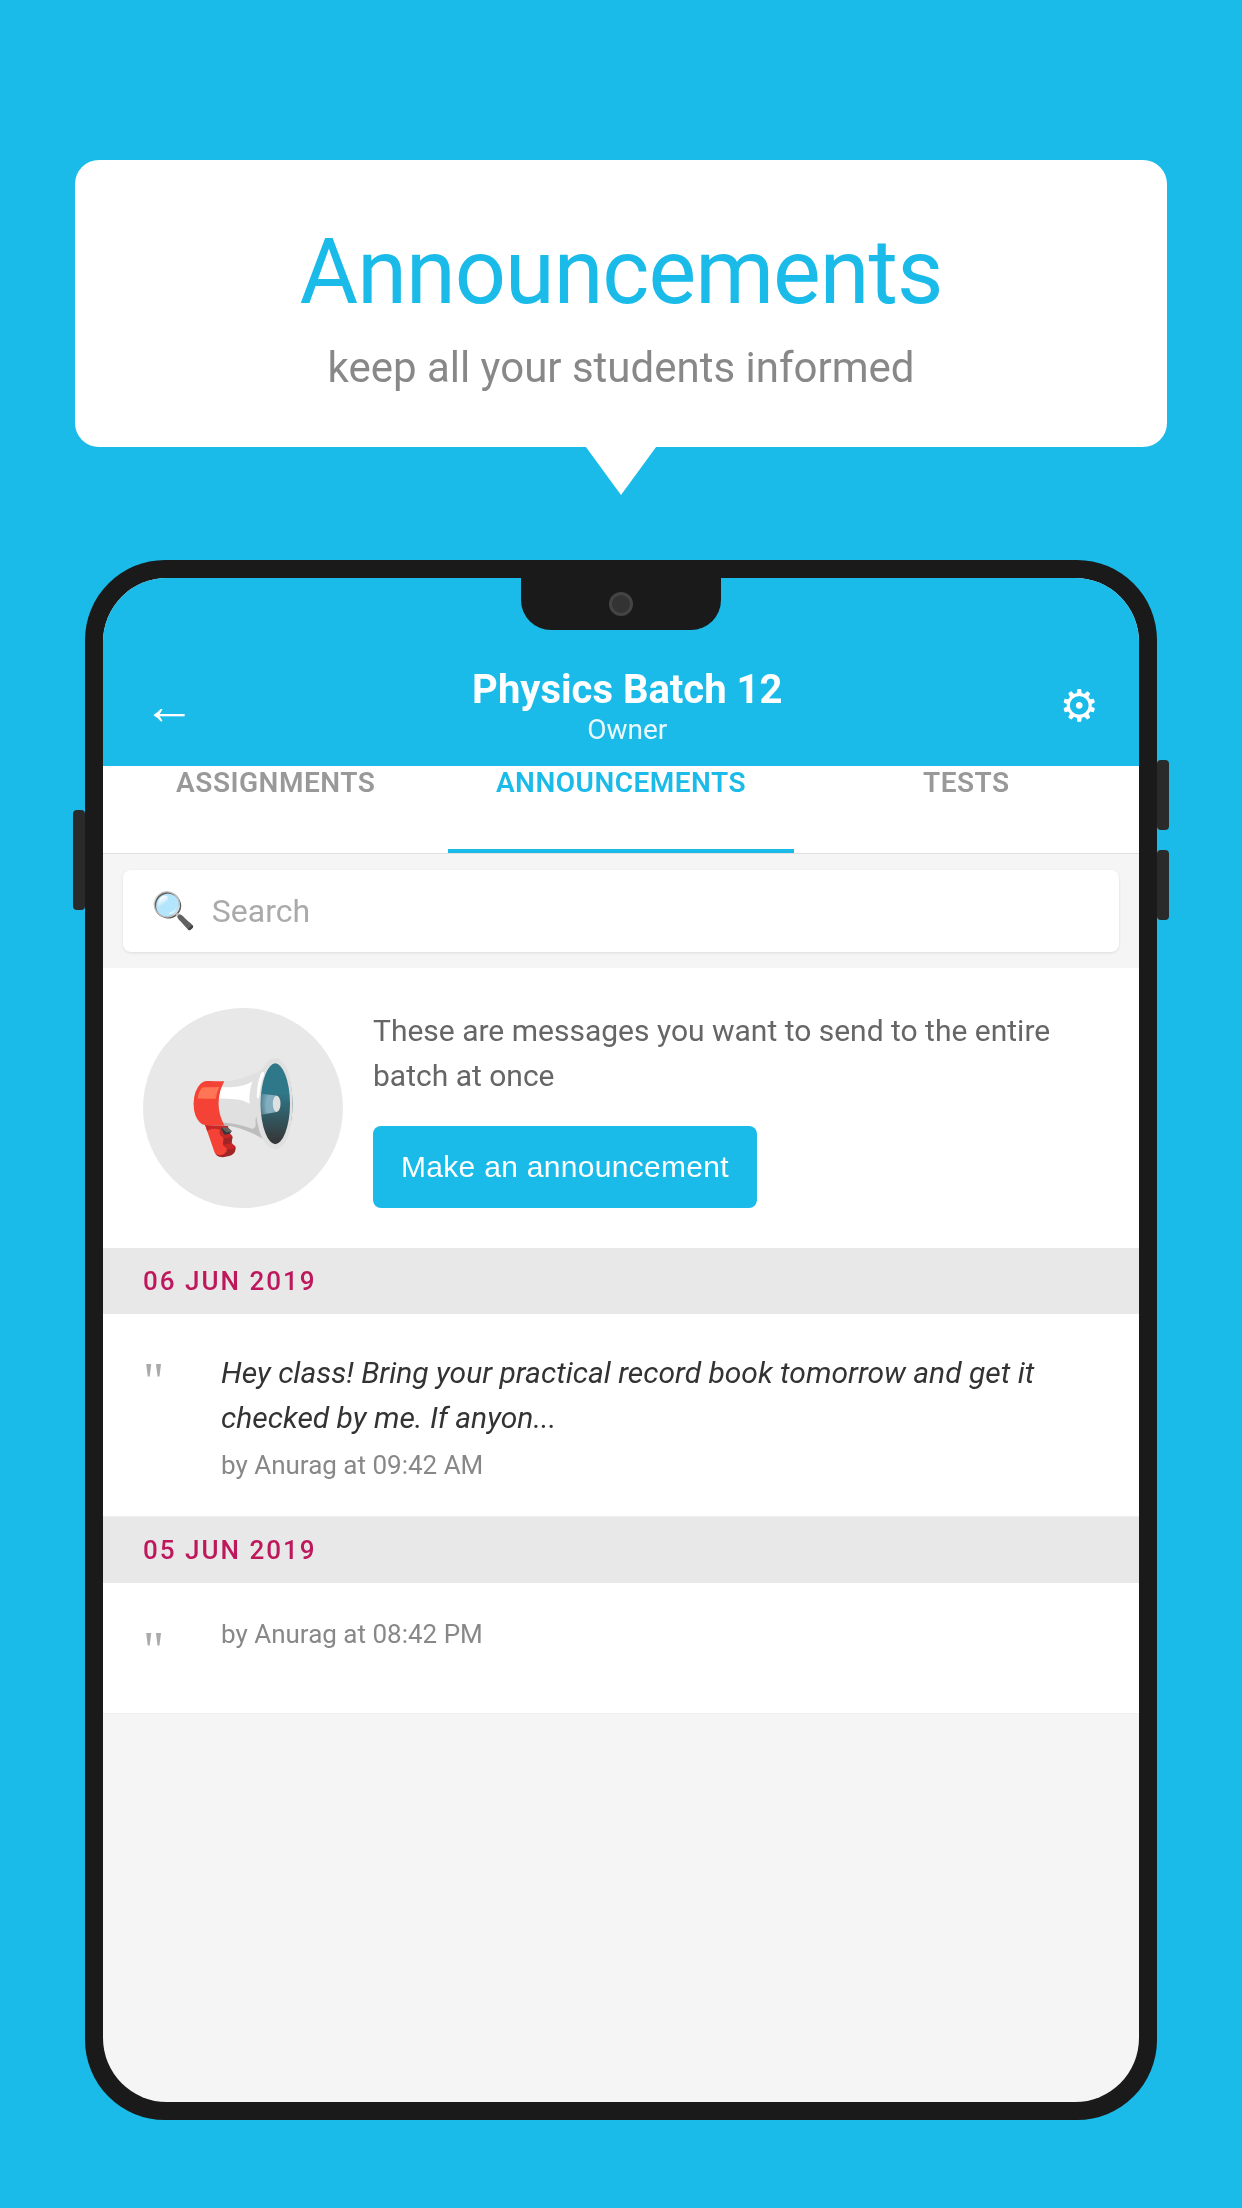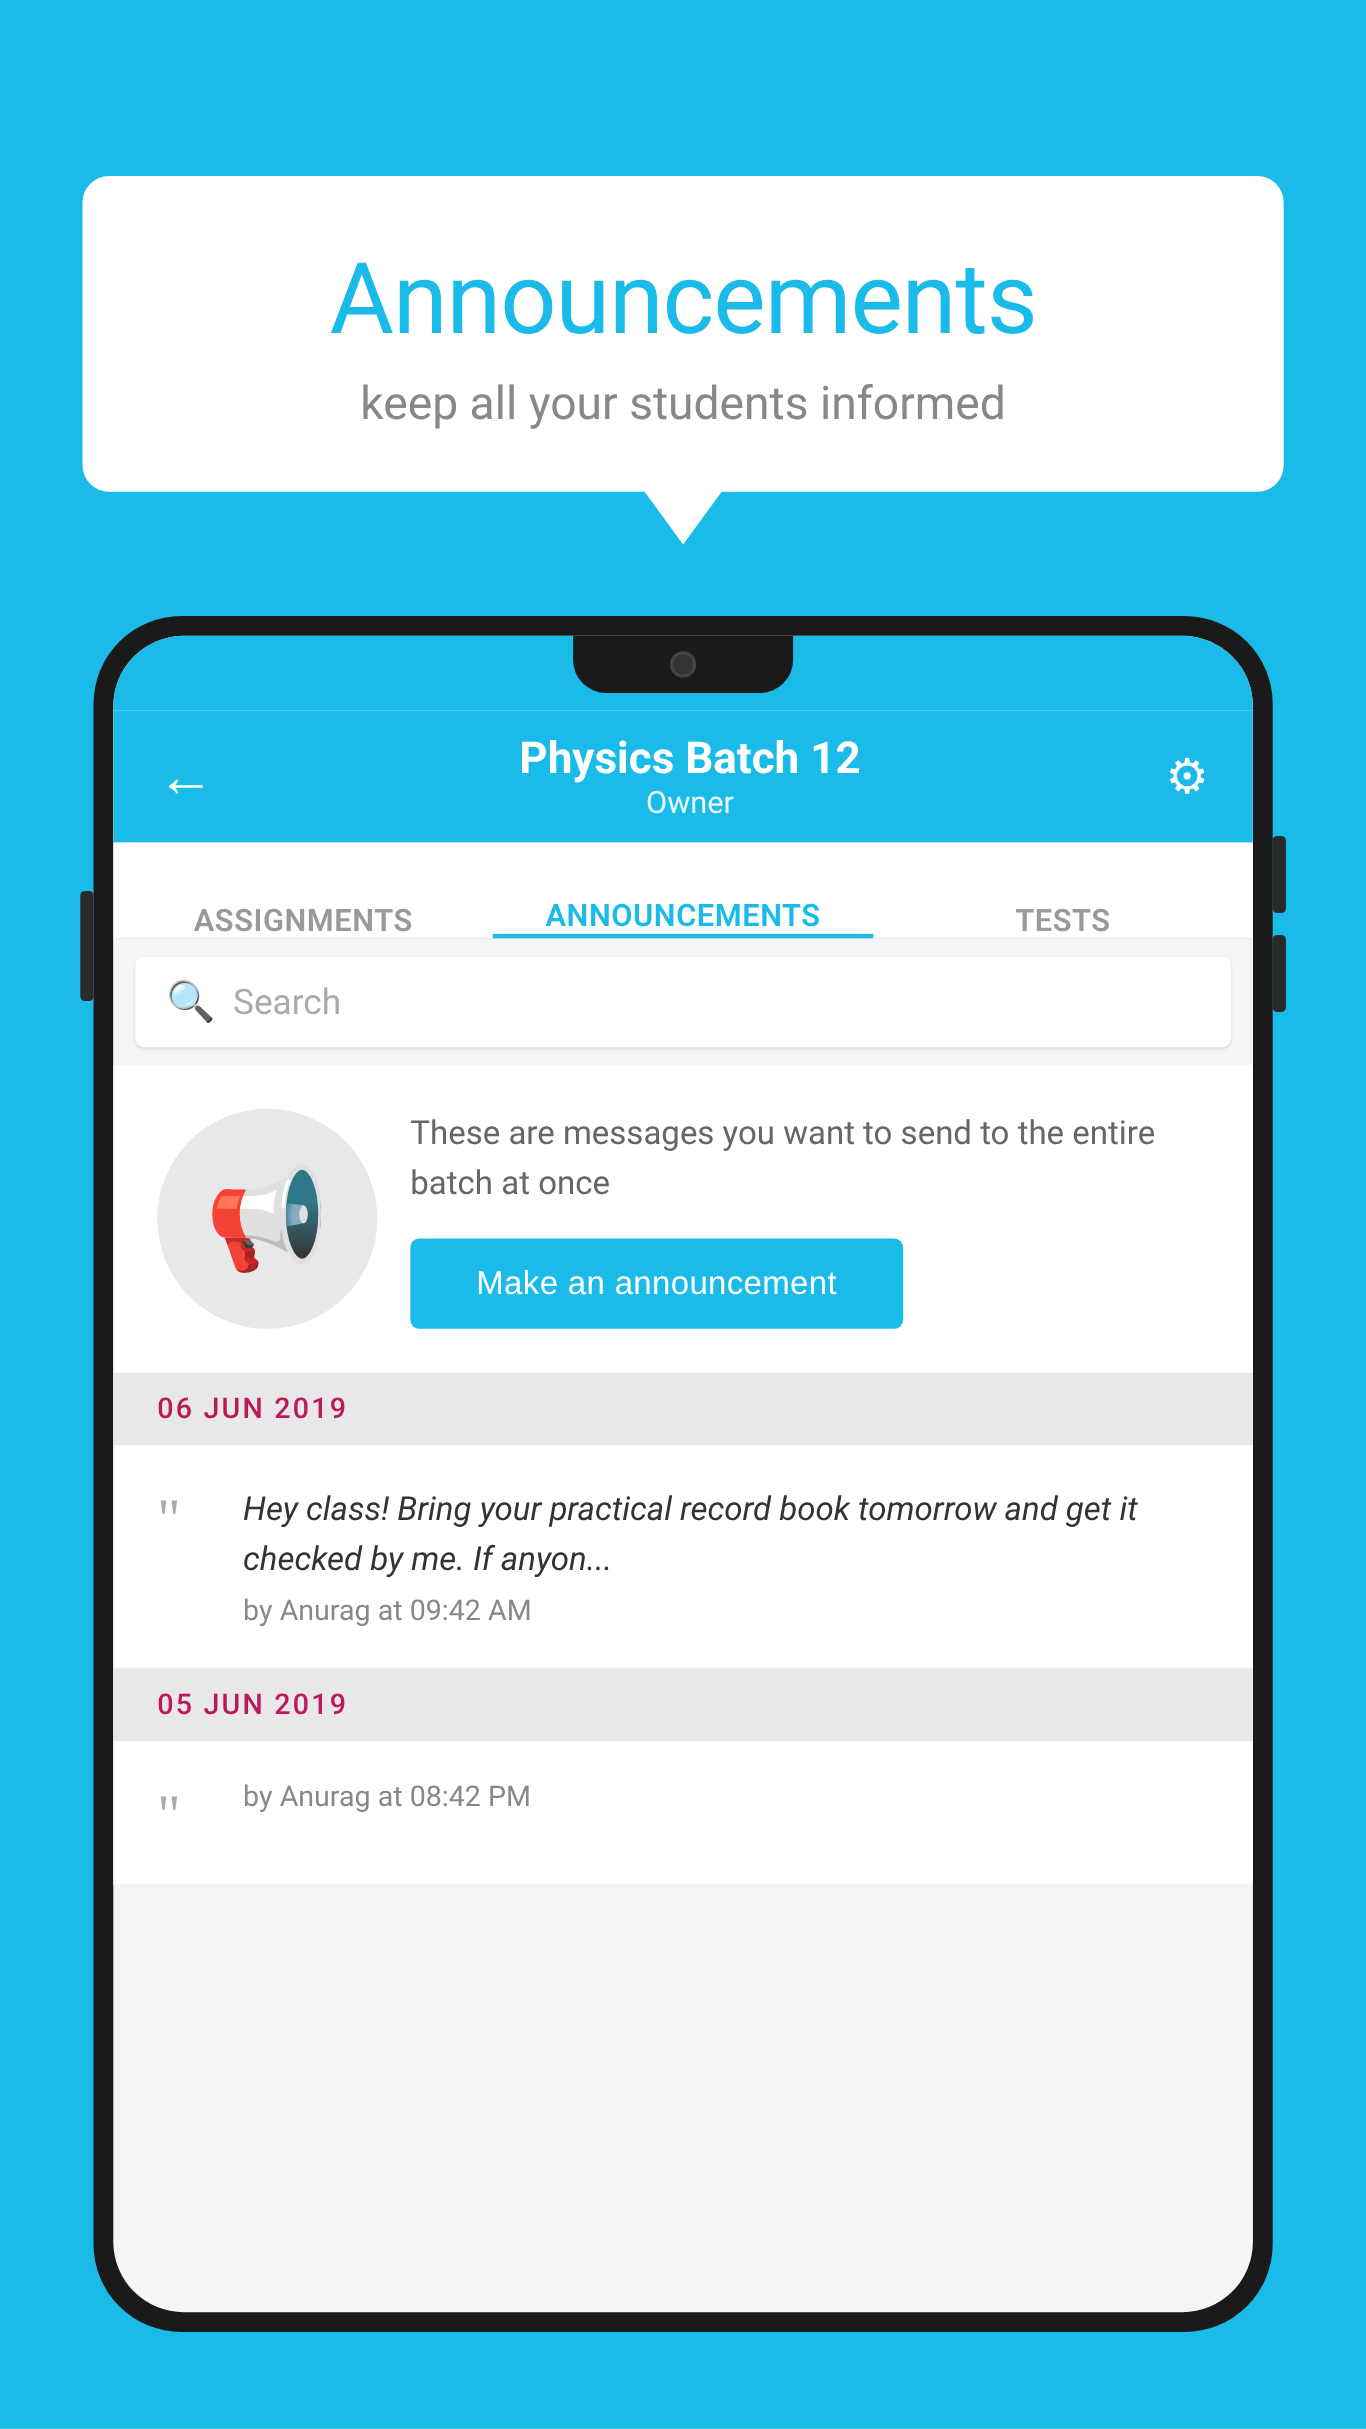--- a/index.html
+++ b/index.html
@@ -182,21 +182,21 @@
     }
 
     .tab-item {
       flex: 1;
       text-align: center;
       font-size: 28px;
       font-weight: 600;
       color: #999;
       height: 100%;
       display: flex;
-      align-items: flex-end;
+      align-items: flex-start;
       justify-content: center;
       letter-spacing: 0.5px;
       cursor: pointer;
       position: relative;
     }
 
     .tab-item.active {
       color: #1ABBE8;
       border-bottom: 4px solid #1ABBE8;
     }
@@ -264,21 +264,21 @@
       color: #666;
       line-height: 1.5;
       margin-bottom: 28px;
     }
 
     .announce-btn {
       background: #1ABBE8;
       color: #fff;
       border: none;
       border-radius: 8px;
-      padding: 24px 60px;
+      padding: 24px 28px;
       font-size: 30px;
       font-weight: 500;
       cursor: pointer;
       letter-spacing: 0.3px;
     }
 
     
     .date-separator {
       background: #e8e8e8;
       padding: 18px 40px;

